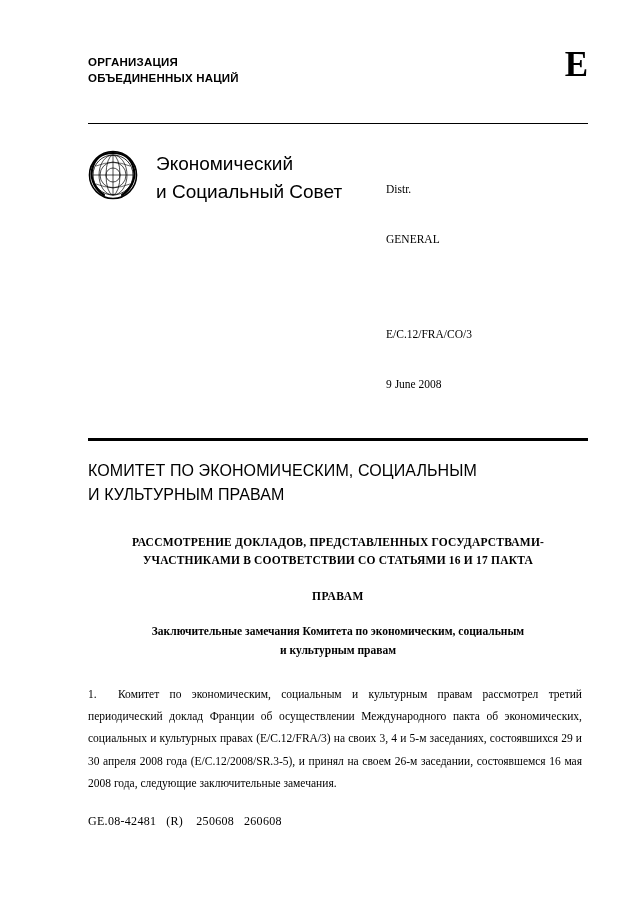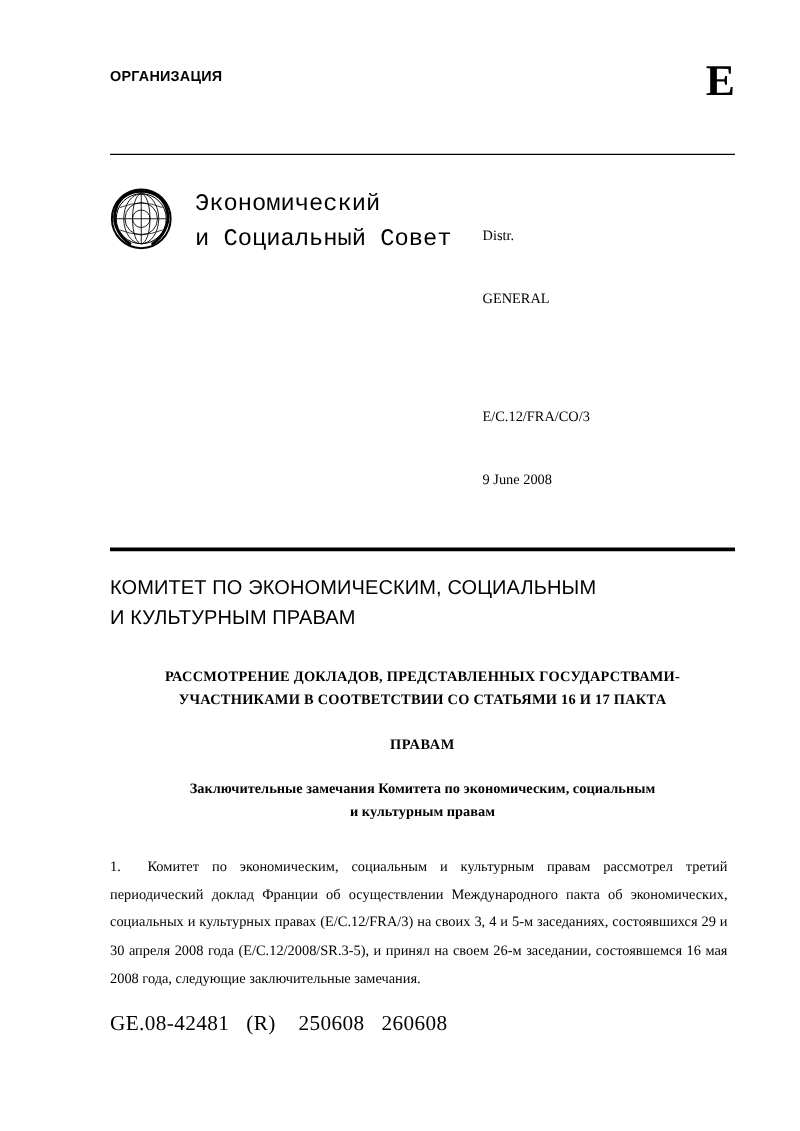--- a/index.html
+++ b/index.html
@@ -71,21 +71,21 @@
     width: 50px;
     height: 50px;
     flex: 0 0 50px;
     margin-top: 6px;
   }
   .emblem svg { display: block; }
   .body-title {
     flex: 0 0 auto;
     margin-left: 18px;
     padding-top: 6px;
-    font-family: Liberation Mono, monospace;
+    font-family: Liberation Sans, sans-serif;
     font-size: 19px;
     line-height: 1.45;
     width: 230px;
   }
   .body-title .ln { display: block; white-space: nowrap; }
   .distr-block {
     padding-top: 4px;
     font-family: Liberation Serif, serif;
     font-size: 11.5px;
     line-height: 1.45;
@@ -157,33 +157,34 @@
     display: inline-block;
     width: 30px;
   }
 
   
   .footer {
     position: absolute;
     left: 88px;
     bottom: 76px;
     font-family: "Liberation Serif", serif;
-    font-size: 17px;
+    font-size: 12px;
     letter-spacing: 0.3px;
     white-space: pre;
   }
 </style>
 </head>
 <body>
 
 <div class="page">
 
   <div class="masthead">
     <div class="org-name">
       <span class="org-line">ОРГАНИЗАЦИЯ</span>
+      <span class="org-line">ОБЪЕДИНЕННЫХ НАЦИЙ</span>
     </div>
     <div class="doc-symbol-letter">E</div>
   </div>
 
   <hr class="rule-thin">
 
   <div class="title-block">
     <div class="emblem">
       <svg width="50" height="50" viewBox="0 0 50 50" xmlns="http://www.w3.org/2000/svg">
         <circle cx="25" cy="25" r="23.5" fill="none" stroke="#000" stroke-width="1.6"></circle>

